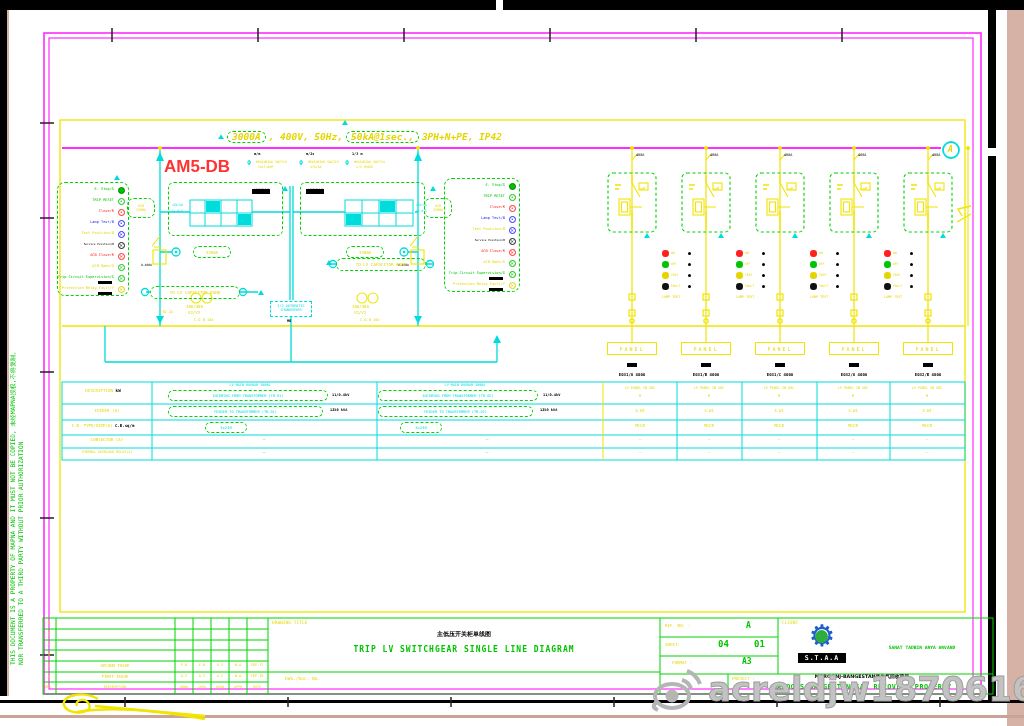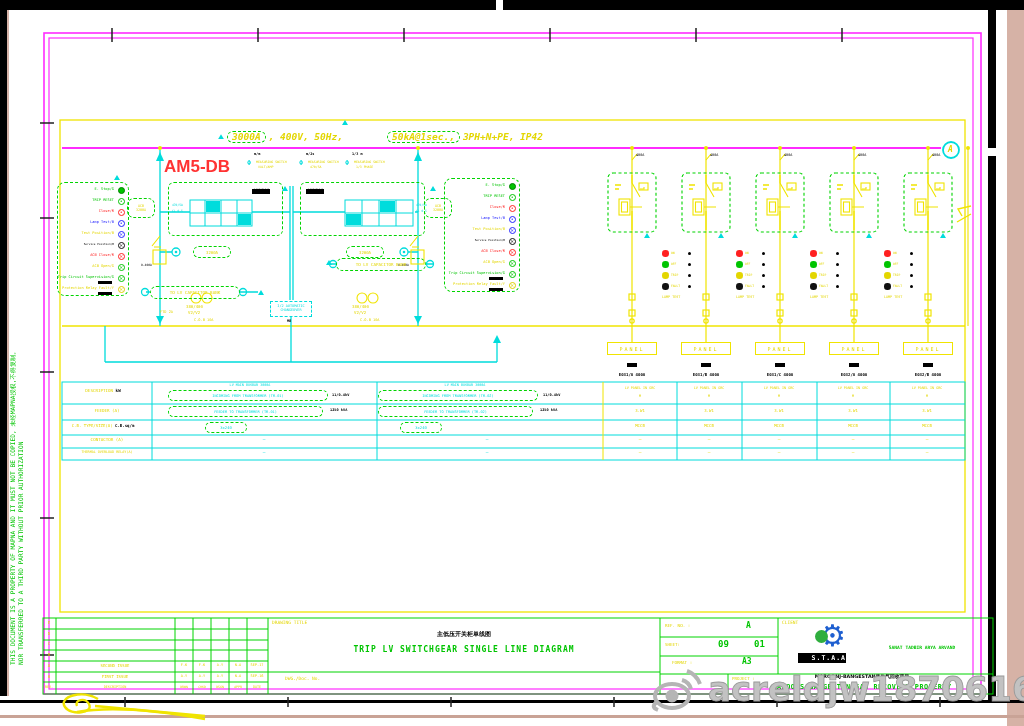--- a/index.html
+++ b/index.html
@@ -190,21 +190,21 @@
       <path d="M98,699 c-16,-10 -40,-2 -33,8 c6,9 29,6 24,-3 c-4,-7 -15,-4 -12,2"></path>
       <path d="M77,712 q45,-8 128,7"></path>
       <path d="M95,706 l110,10"></path>
     </g>
   </svg>
 
   <div class="t" style="left:218px;top:131px;display:flex;align-items:center;gap:3px;font-size:9.5px;">
     <span class="tri sm" style="position:static;"></span>
     <span class="yl it b" style="border:1px dashed #00d400;border-radius:7px;padding:0 4px;">3000A</span>
     <span class="yl it b">, 400V, 50Hz, </span>
-    <span class="yl it b" style="border:1px dashed #00d400;border-radius:7px;padding:0 4px;margin-left:41px;">50kA@1sec.,</span>
+    <span class="yl it b" style="border:1px dashed #00d400;border-radius:7px;padding:0 4px;">50kA@1sec.,</span>
     <span class="yl it b"> 3PH+N+PE, IP42</span>
   </div>
   <div class="tri sm" style="left:342px;top:120px;"></div>
   <div class="t yl it b" style="left:948px;top:146px;font-size:8px;">A</div>
 
   <div class="t bk" style="left:254px;top:153px;font-size:3.5px;font-weight:bold;">m/m</div>
   <div class="t cy" style="left:247px;top:160px;font-size:7px;">Φ</div>
   <div class="t yl" style="left:256px;top:161px;font-size:3.2px;">MEASURING SWITCH</div>
   <div class="t yl" style="left:258px;top:166px;font-size:3.2px;">VOLT/AMP</div>
   <div class="t bk" style="left:306px;top:153px;font-size:3.5px;font-weight:bold;">m/2s</div>
@@ -590,27 +590,27 @@
   <div class="t yl ctr" style="left:257px;top:686px;font-size:3.4px;">DATE</div>
 
   <div class="t yl" style="left:272px;top:621px;font-size:4.5px;">DRAWING TITLE</div>
   <div class="t bk b ctr" style="left:464px;top:631px;font-size:6px;font-family:'DejaVu Sans',sans-serif;">主低压开关柜单线图</div>
   <div class="t gn b ctr" style="left:464px;top:646px;font-size:8px;letter-spacing:1px;">TRIP LV SWITCHGEAR SINGLE LINE DIAGRAM</div>
   <div class="t yl" style="left:285px;top:677px;font-size:4.5px;">DWG./Doc. No.</div>
 
   <div class="t yl" style="left:665px;top:624px;font-size:4.2px;">REF. NO. :</div>
   <div class="t gn b" style="left:746px;top:622px;font-size:8px;">A</div>
   <div class="t yl" style="left:665px;top:643px;font-size:4.2px;">SHEET:</div>
-  <div class="t gn b" style="left:718px;top:640px;font-size:9px;">09</div>
+  <div class="t gn b" style="left:718px;top:640px;font-size:9px;">04</div>
   <div class="t gn b" style="left:754px;top:640px;font-size:9px;">01</div>
   <div class="t yl" style="left:672px;top:661px;font-size:4.2px;">FORMAT :</div>
   <div class="t gn b" style="left:742px;top:658px;font-size:8px;">A3</div>
 
   <div class="t yl" style="left:782px;top:621px;font-size:4.5px;">CLIENT</div>
-  <div class="t" style="left:798px;top:620px;width:48px;height:50px;text-align:right;">
+  <div class="t" style="left:798px;top:620px;width:48px;height:50px;text-align:center;">
     <span style="display:block;font-size:30px;line-height:32px;color:#1e5fd0;font-family:'DejaVu Sans',sans-serif;">⚙</span>
     <span style="position:absolute;left:17px;top:10px;width:13px;height:13px;border-radius:50%;background:#2fae3e;"></span>
     <span style="display:block;margin-top:1px;background:#000;color:#fff;font-size:6.5px;letter-spacing:1px;padding:1.5px 0;font-weight:bold;">S.T.A.A</span>
   </div>
   <div class="t gn b ctr" style="left:922px;top:646px;font-size:4.6px;">SANAT TADBIR ARYA ARVAND</div>
 
   <div class="t yl" style="left:732px;top:677px;font-size:4.2px;">PROJECT :</div>
   <div class="t bk b ctr" style="left:862px;top:675px;font-size:4.8px;font-family:'DejaVu Sans',sans-serif;">MAROONJ-BANGESTAN伴生气回收项目</div>
   <div class="t gn b ctr" style="left:862px;top:684px;font-size:6.8px;letter-spacing:0.5px;">MAROONS BANGESTAN GAS RECOVERY PROPERTY</div>
 

